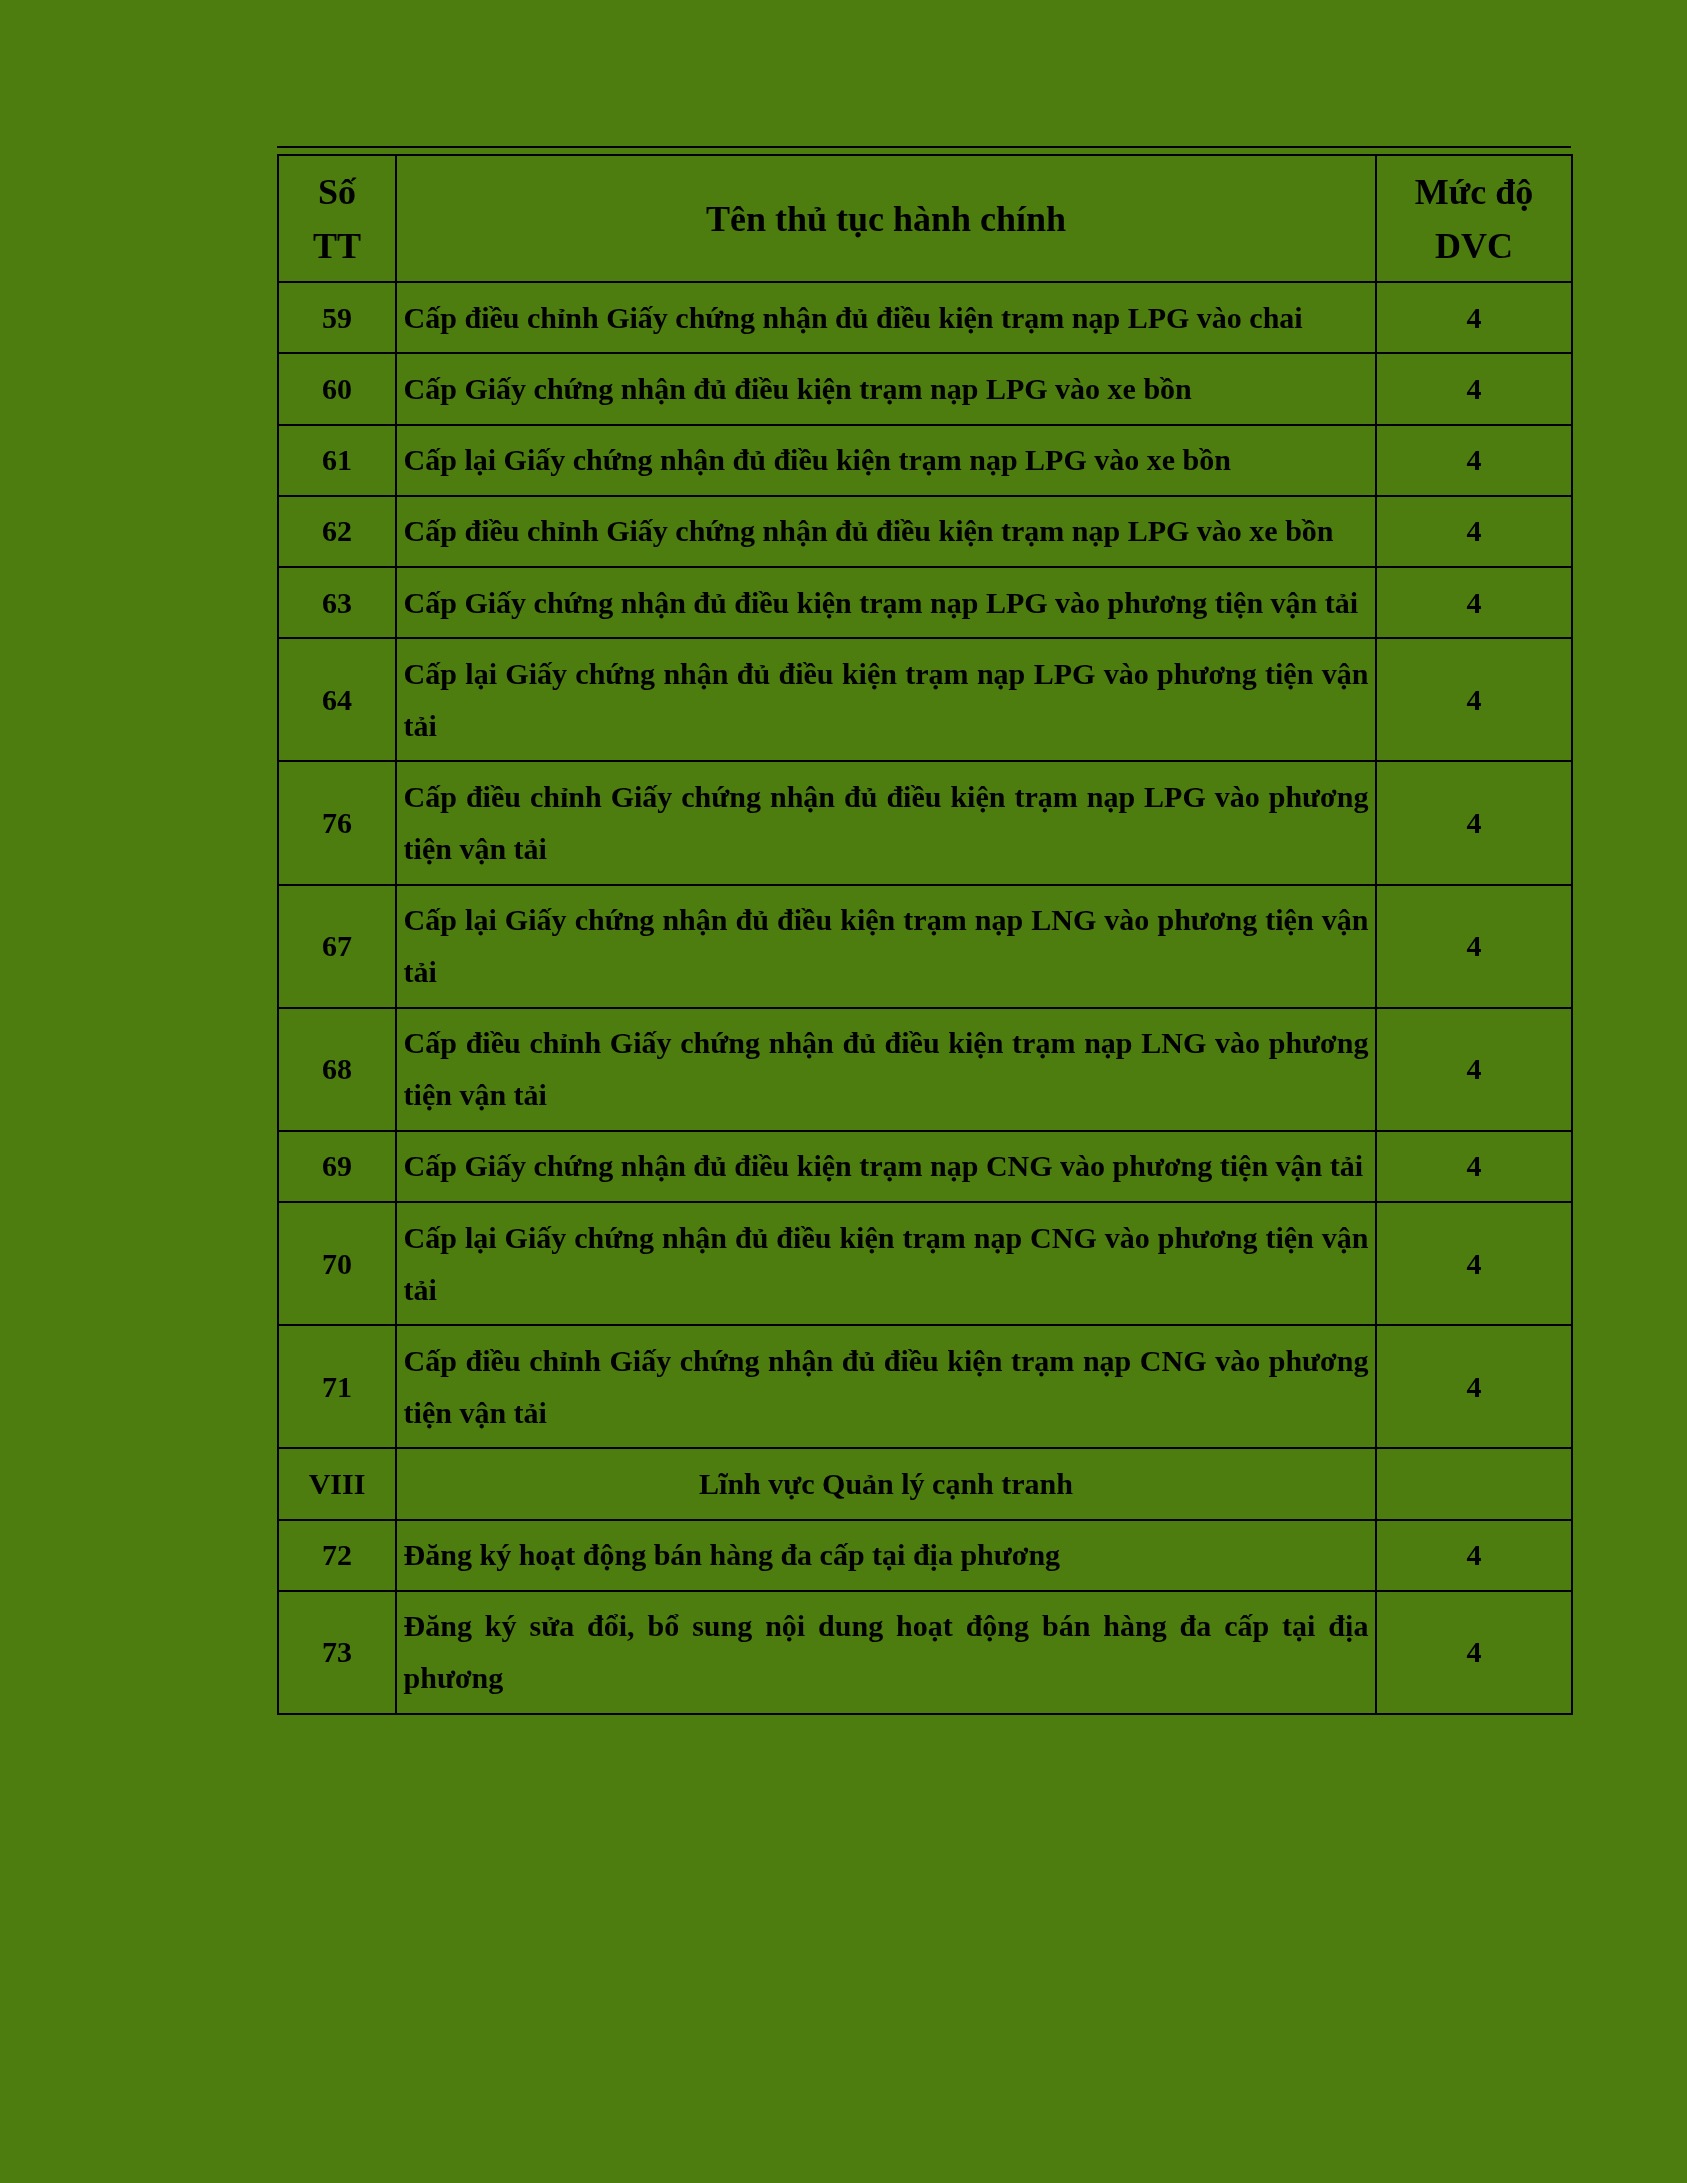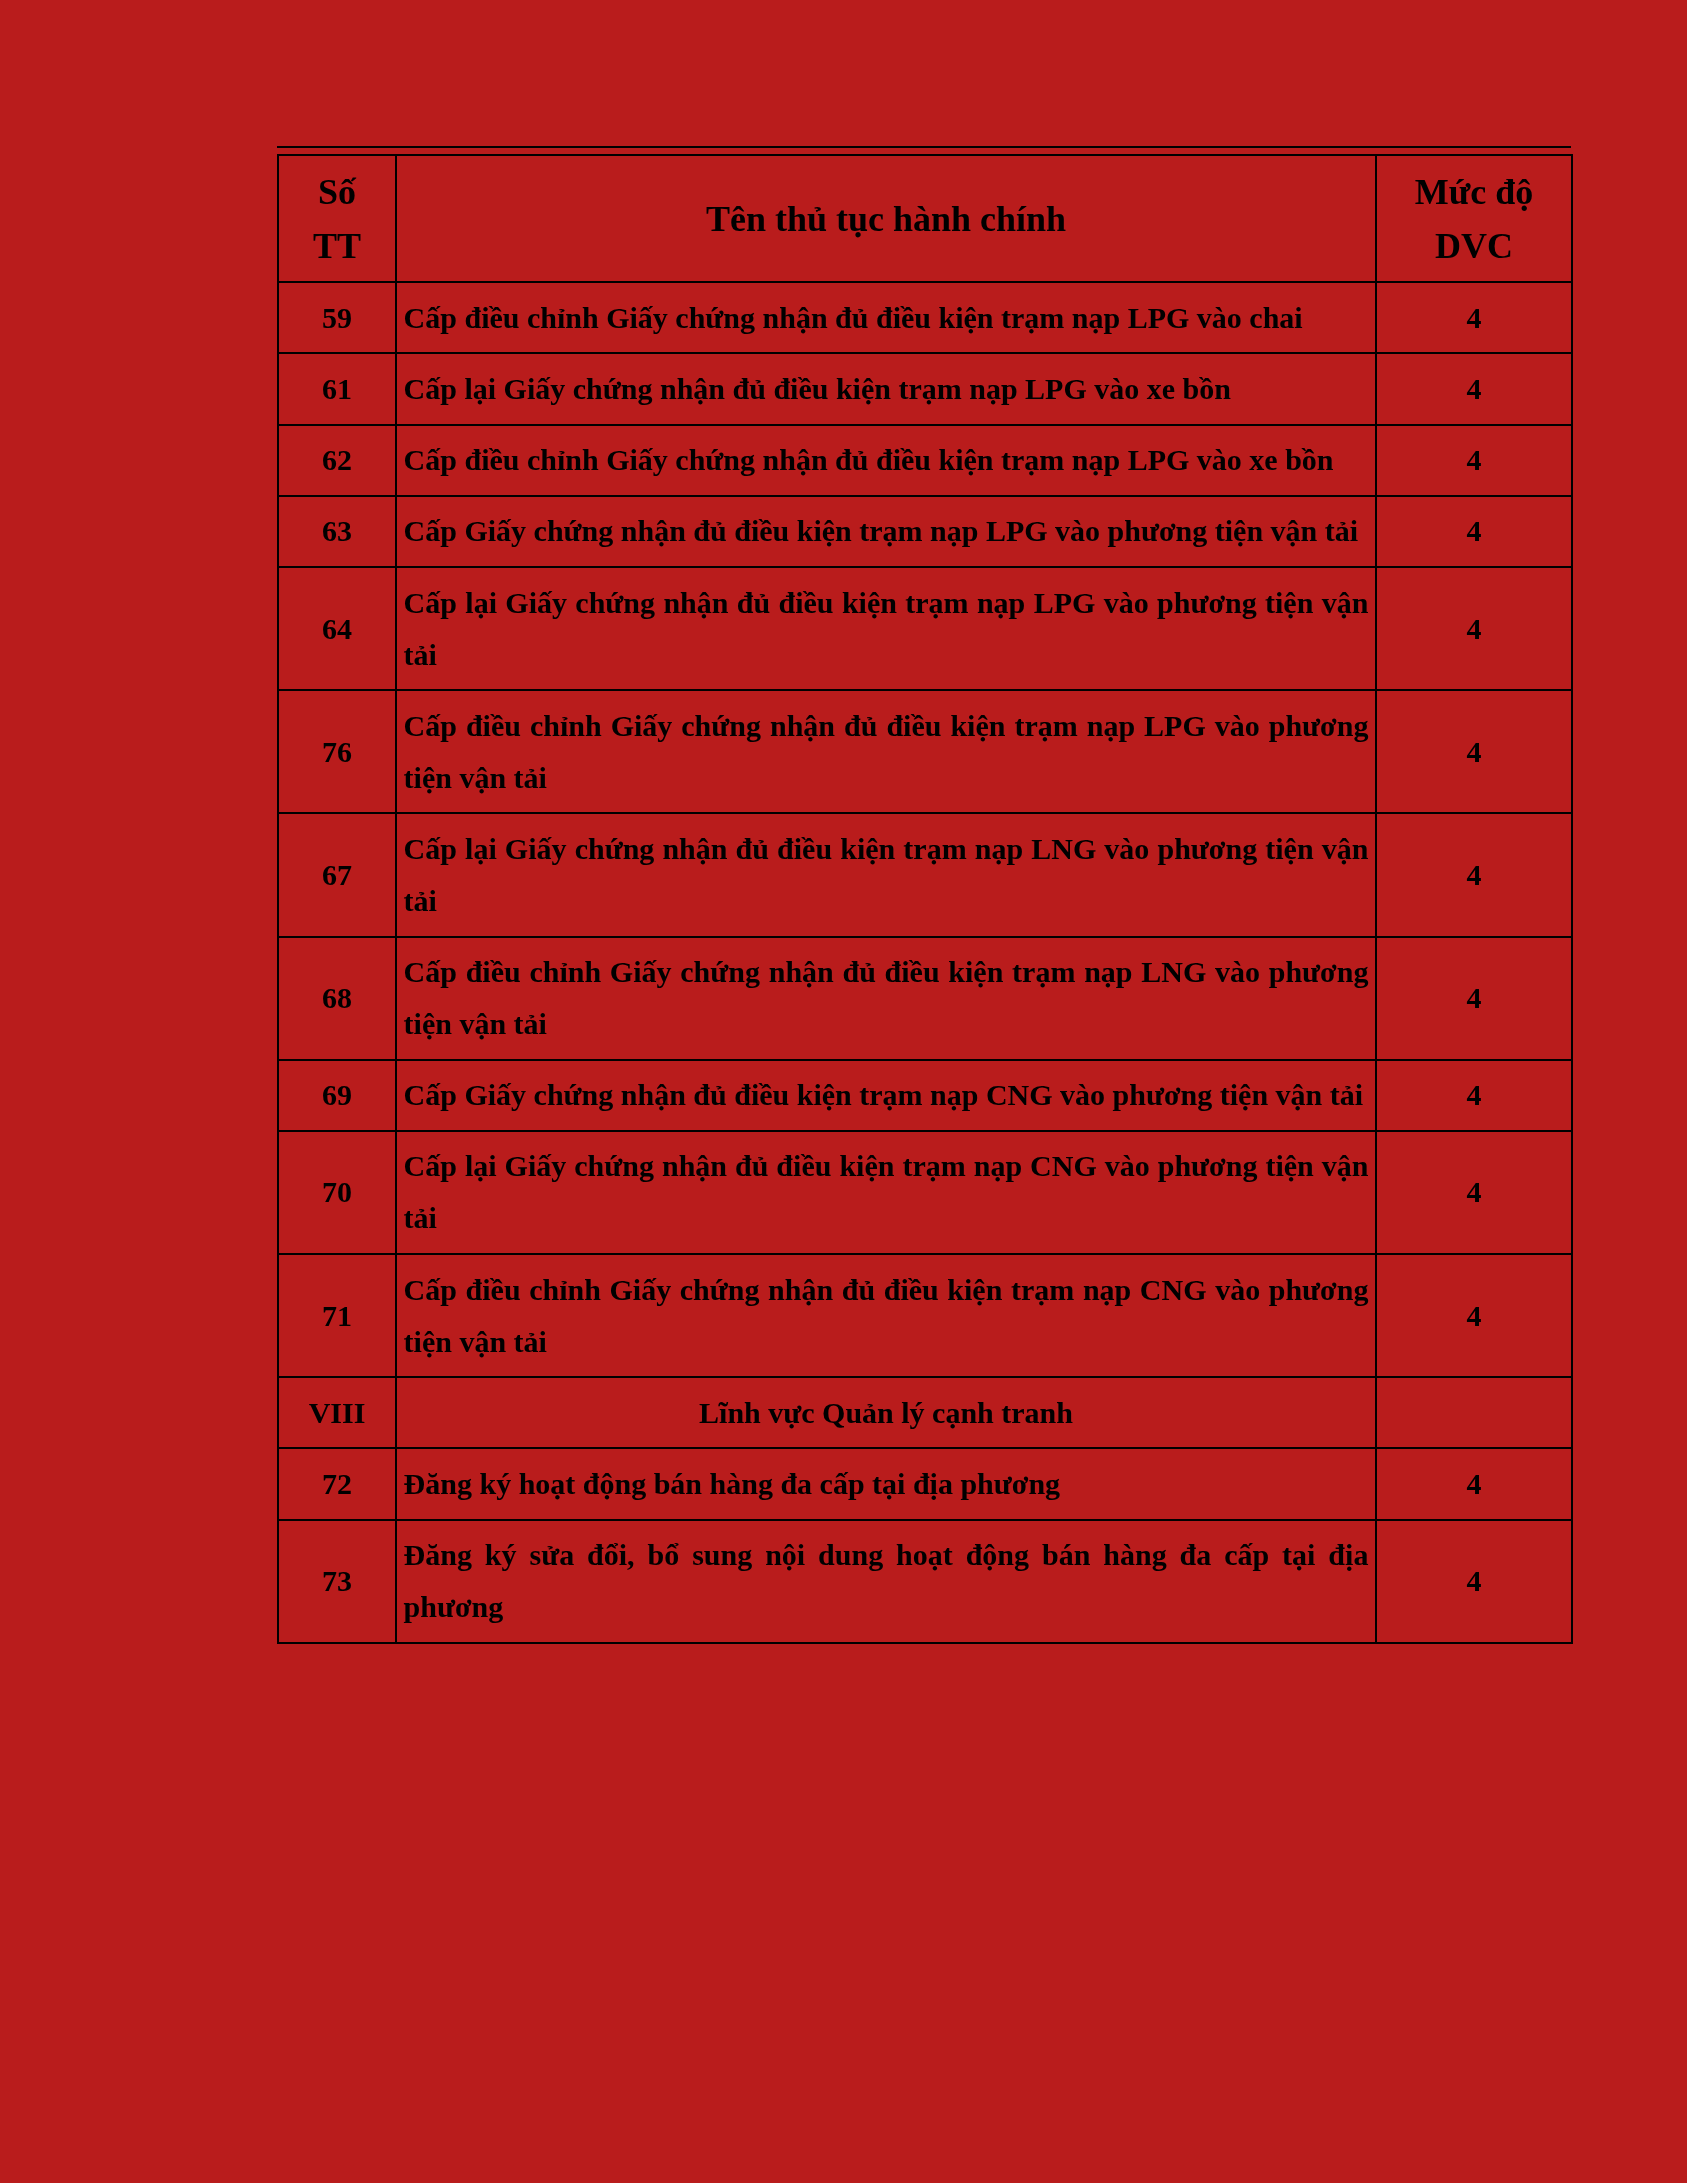--- a/index.html
+++ b/index.html
@@ -5,21 +5,21 @@
   * { box-sizing: border-box; }
   html, body { margin: 0; padding: 0; }
   body {
     background: #ffffff;
     font-family: "Liberation Serif", "DejaVu Serif", serif;
   }
   .page {
     position: relative;
     width: 1687px;
     height: 2183px;
-    background: #b91c1c;
+    background: #4d7c0f;
     color: #000000;
     overflow: hidden;
   }
   
   .top-rule {
     position: absolute;
     left: 277px;
     top: 146px;
     width: 1294px;
     height: 2px;
@@ -85,20 +85,25 @@
 DVC</th>
       </tr>
     </thead>
     <tbody>
         <tr>
       <td class="c-no">59</td>
       <td class="c-name">Cấp điều chỉnh Giấy chứng nhận đủ điều kiện trạm nạp LPG vào chai</td>
       <td class="c-level">4</td>
     </tr>
         <tr>
+      <td class="c-no">60</td>
+      <td class="c-name">Cấp Giấy chứng nhận đủ điều kiện trạm nạp LPG vào xe bồn</td>
+      <td class="c-level">4</td>
+    </tr>
+        <tr>
       <td class="c-no">61</td>
       <td class="c-name">Cấp lại Giấy chứng nhận đủ điều kiện trạm nạp LPG vào xe bồn</td>
       <td class="c-level">4</td>
     </tr>
         <tr>
       <td class="c-no">62</td>
       <td class="c-name">Cấp điều chỉnh Giấy chứng nhận đủ điều kiện trạm nạp LPG vào xe bồn</td>
       <td class="c-level">4</td>
     </tr>
         <tr>

